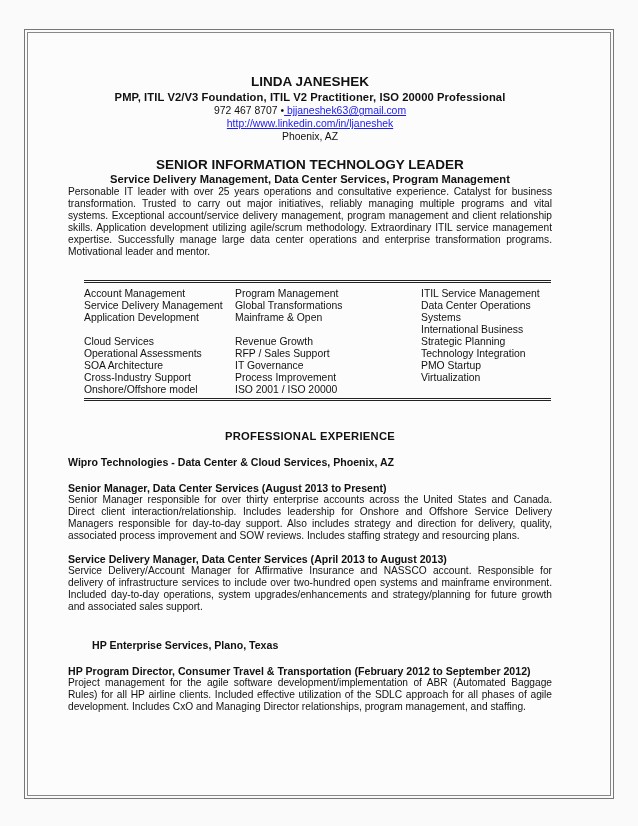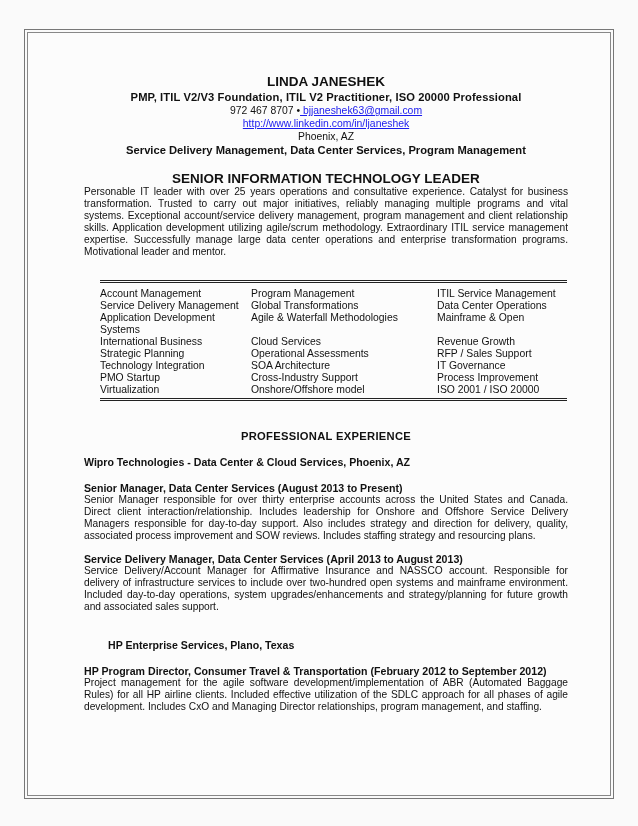--- a/index.html
+++ b/index.html
@@ -6,21 +6,21 @@
     body {
       width:638px; height:826px; background:#fafafa; position:relative; overflow:hidden;
       font-family:"Liberation Sans", sans-serif; color:#111;
     }
     .frame {
       position:absolute; left:24px; top:29px; width:588px; height:768px;
       border:1px solid #777; box-shadow: inset 0 0 0 2px #fafafa, inset 0 0 0 3px #888;
       background:#fcfcfc;
     }
     .page {
-      position:absolute; left:84px; top:74px; width:484px;
+      position:absolute; left:68px; top:74px; width:484px;
       font-size:10.2px; line-height:12px;
     }
     .center { text-align:center; }
     .name { font-weight:bold; font-size:13.5px; line-height:16px; margin-top:0; }
     .creds { font-weight:bold; font-size:11.2px; line-height:14px; letter-spacing:0.1px; }
     .contact { font-size:10.4px; line-height:13px; }
     a.link { color:#1a1aee; text-decoration:underline; }
     .headline { font-weight:bold; font-size:13.5px; line-height:15px; margin-top:14px; }
     .subhead { font-weight:bold; font-size:11.2px; line-height:14px; }
     .summary { text-align:justify; margin-top:0; font-size:10.2px; line-height:12px; }
@@ -50,34 +50,33 @@
   <div class="center creds">PMP, ITIL V2/V3 Foundation, ITIL V2 Practitioner, ISO 20000 Professional</div>
   <div class="center contact">
     <span>972 467 8707</span>
     <span>•</span><a class="link"> bjjaneshek63@gmail.com</a>
   </div>
   <div class="center contact">
     <a class="link">http://www.linkedin.com/in/ljaneshek </a>
   </div>
   <div class="center contact">Phoenix, AZ</div>
 
+  <div class="center headline">SENIOR INFORMATION TECHNOLOGY LEADER</div>
   <div class="center subhead">Service Delivery Management, Data Center Services, Program Management</div>
-  <div class="center headline">SENIOR INFORMATION TECHNOLOGY LEADER</div>
 
   <div class="summary">Personable IT leader with over 25 years operations and consultative experience.  Catalyst for business transformation.  Trusted to carry out major initiatives, reliably managing multiple programs and vital systems.  Exceptional account/service delivery management, program management and client relationship skills.  Application development utilizing agile/scrum methodology.  Extraordinary ITIL service management expertise.  Successfully manage large data center operations and enterprise transformation programs.  Motivational leader and mentor.</div>
 
   <div class="skills">
     <div class="cell">Account Management</div>
     <div class="cell">Program Management</div>
     <div class="cell">ITIL Service Management</div>
     <div class="cell">Service Delivery Management</div>
     <div class="cell">Global Transformations</div>
     <div class="cell">Data Center Operations</div>
     <div class="cell">Application Development</div>
-    <div class="cell">Agile &amp; Waterfall Methodologies</div>
     <div class="cell">Mainframe &amp; Open</div>
     <div class="cell">Systems</div>
     <div class="cell"></div>
     <div class="cell"></div>
     <div class="cell">International Business</div>
     <div class="cell">Cloud Services</div>
     <div class="cell">Revenue Growth</div>
     <div class="cell">Strategic Planning</div>
     <div class="cell">Operational Assessments</div>
     <div class="cell">RFP / Sales Support</div>

